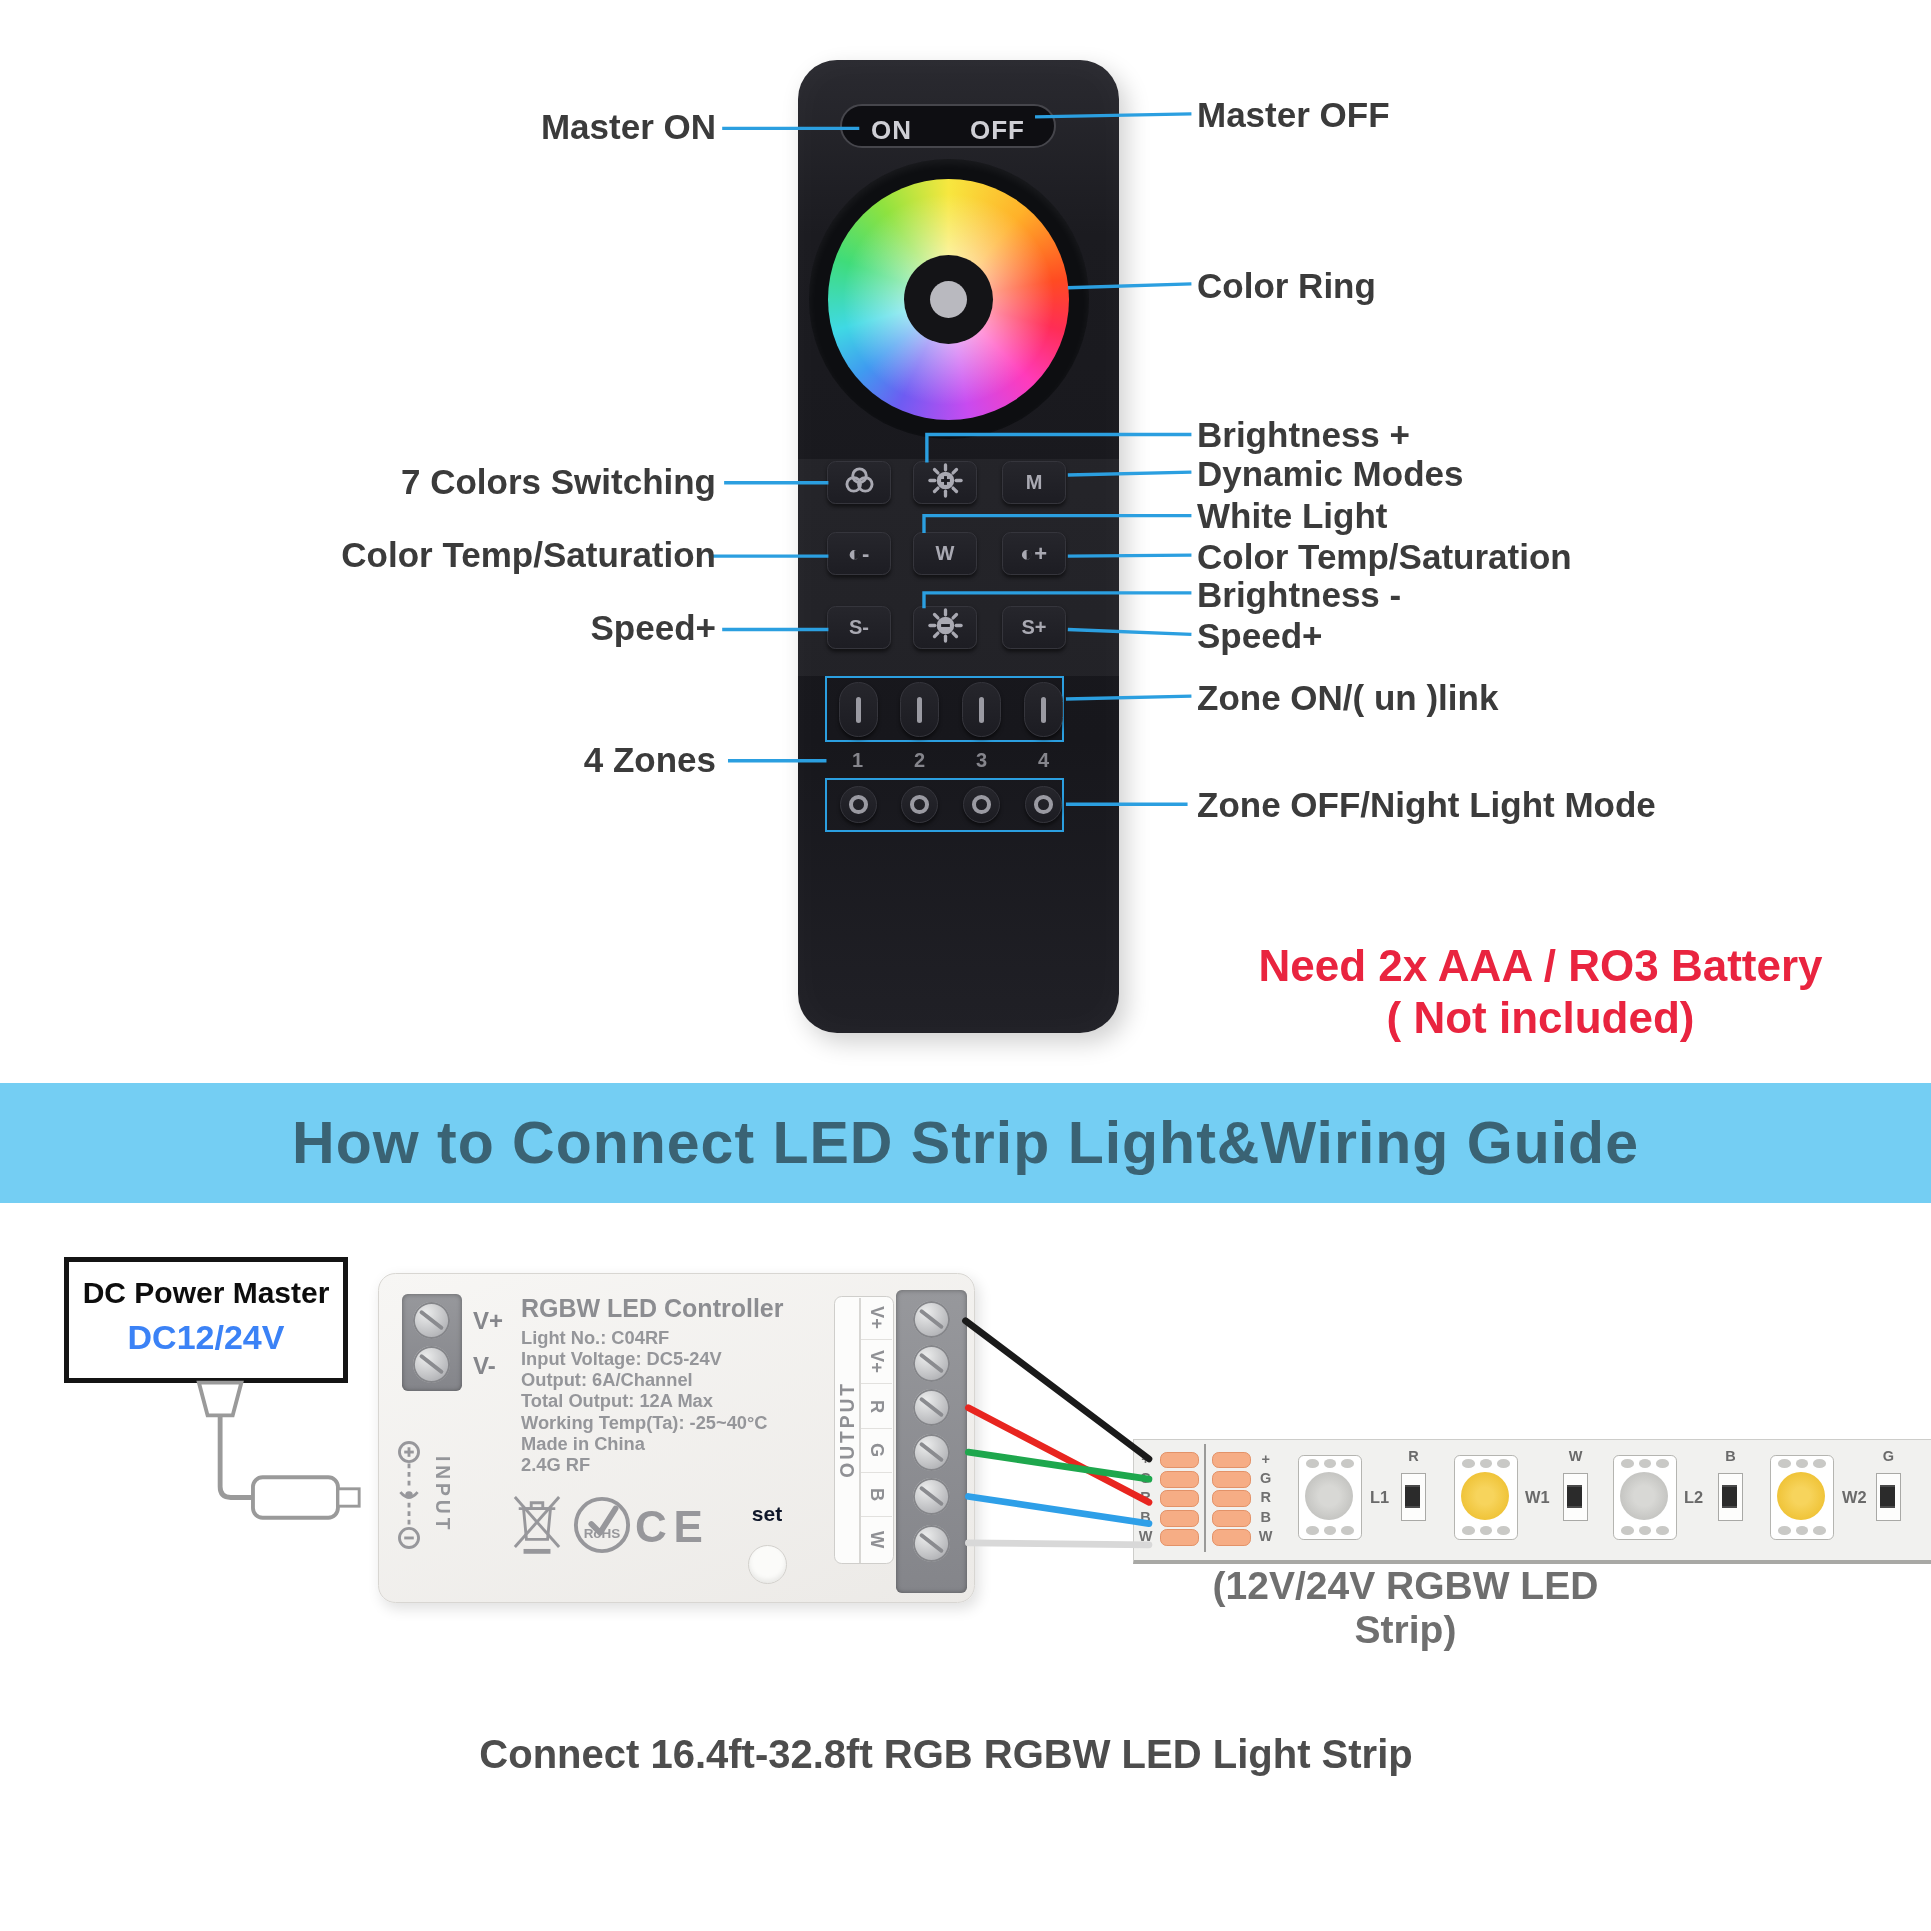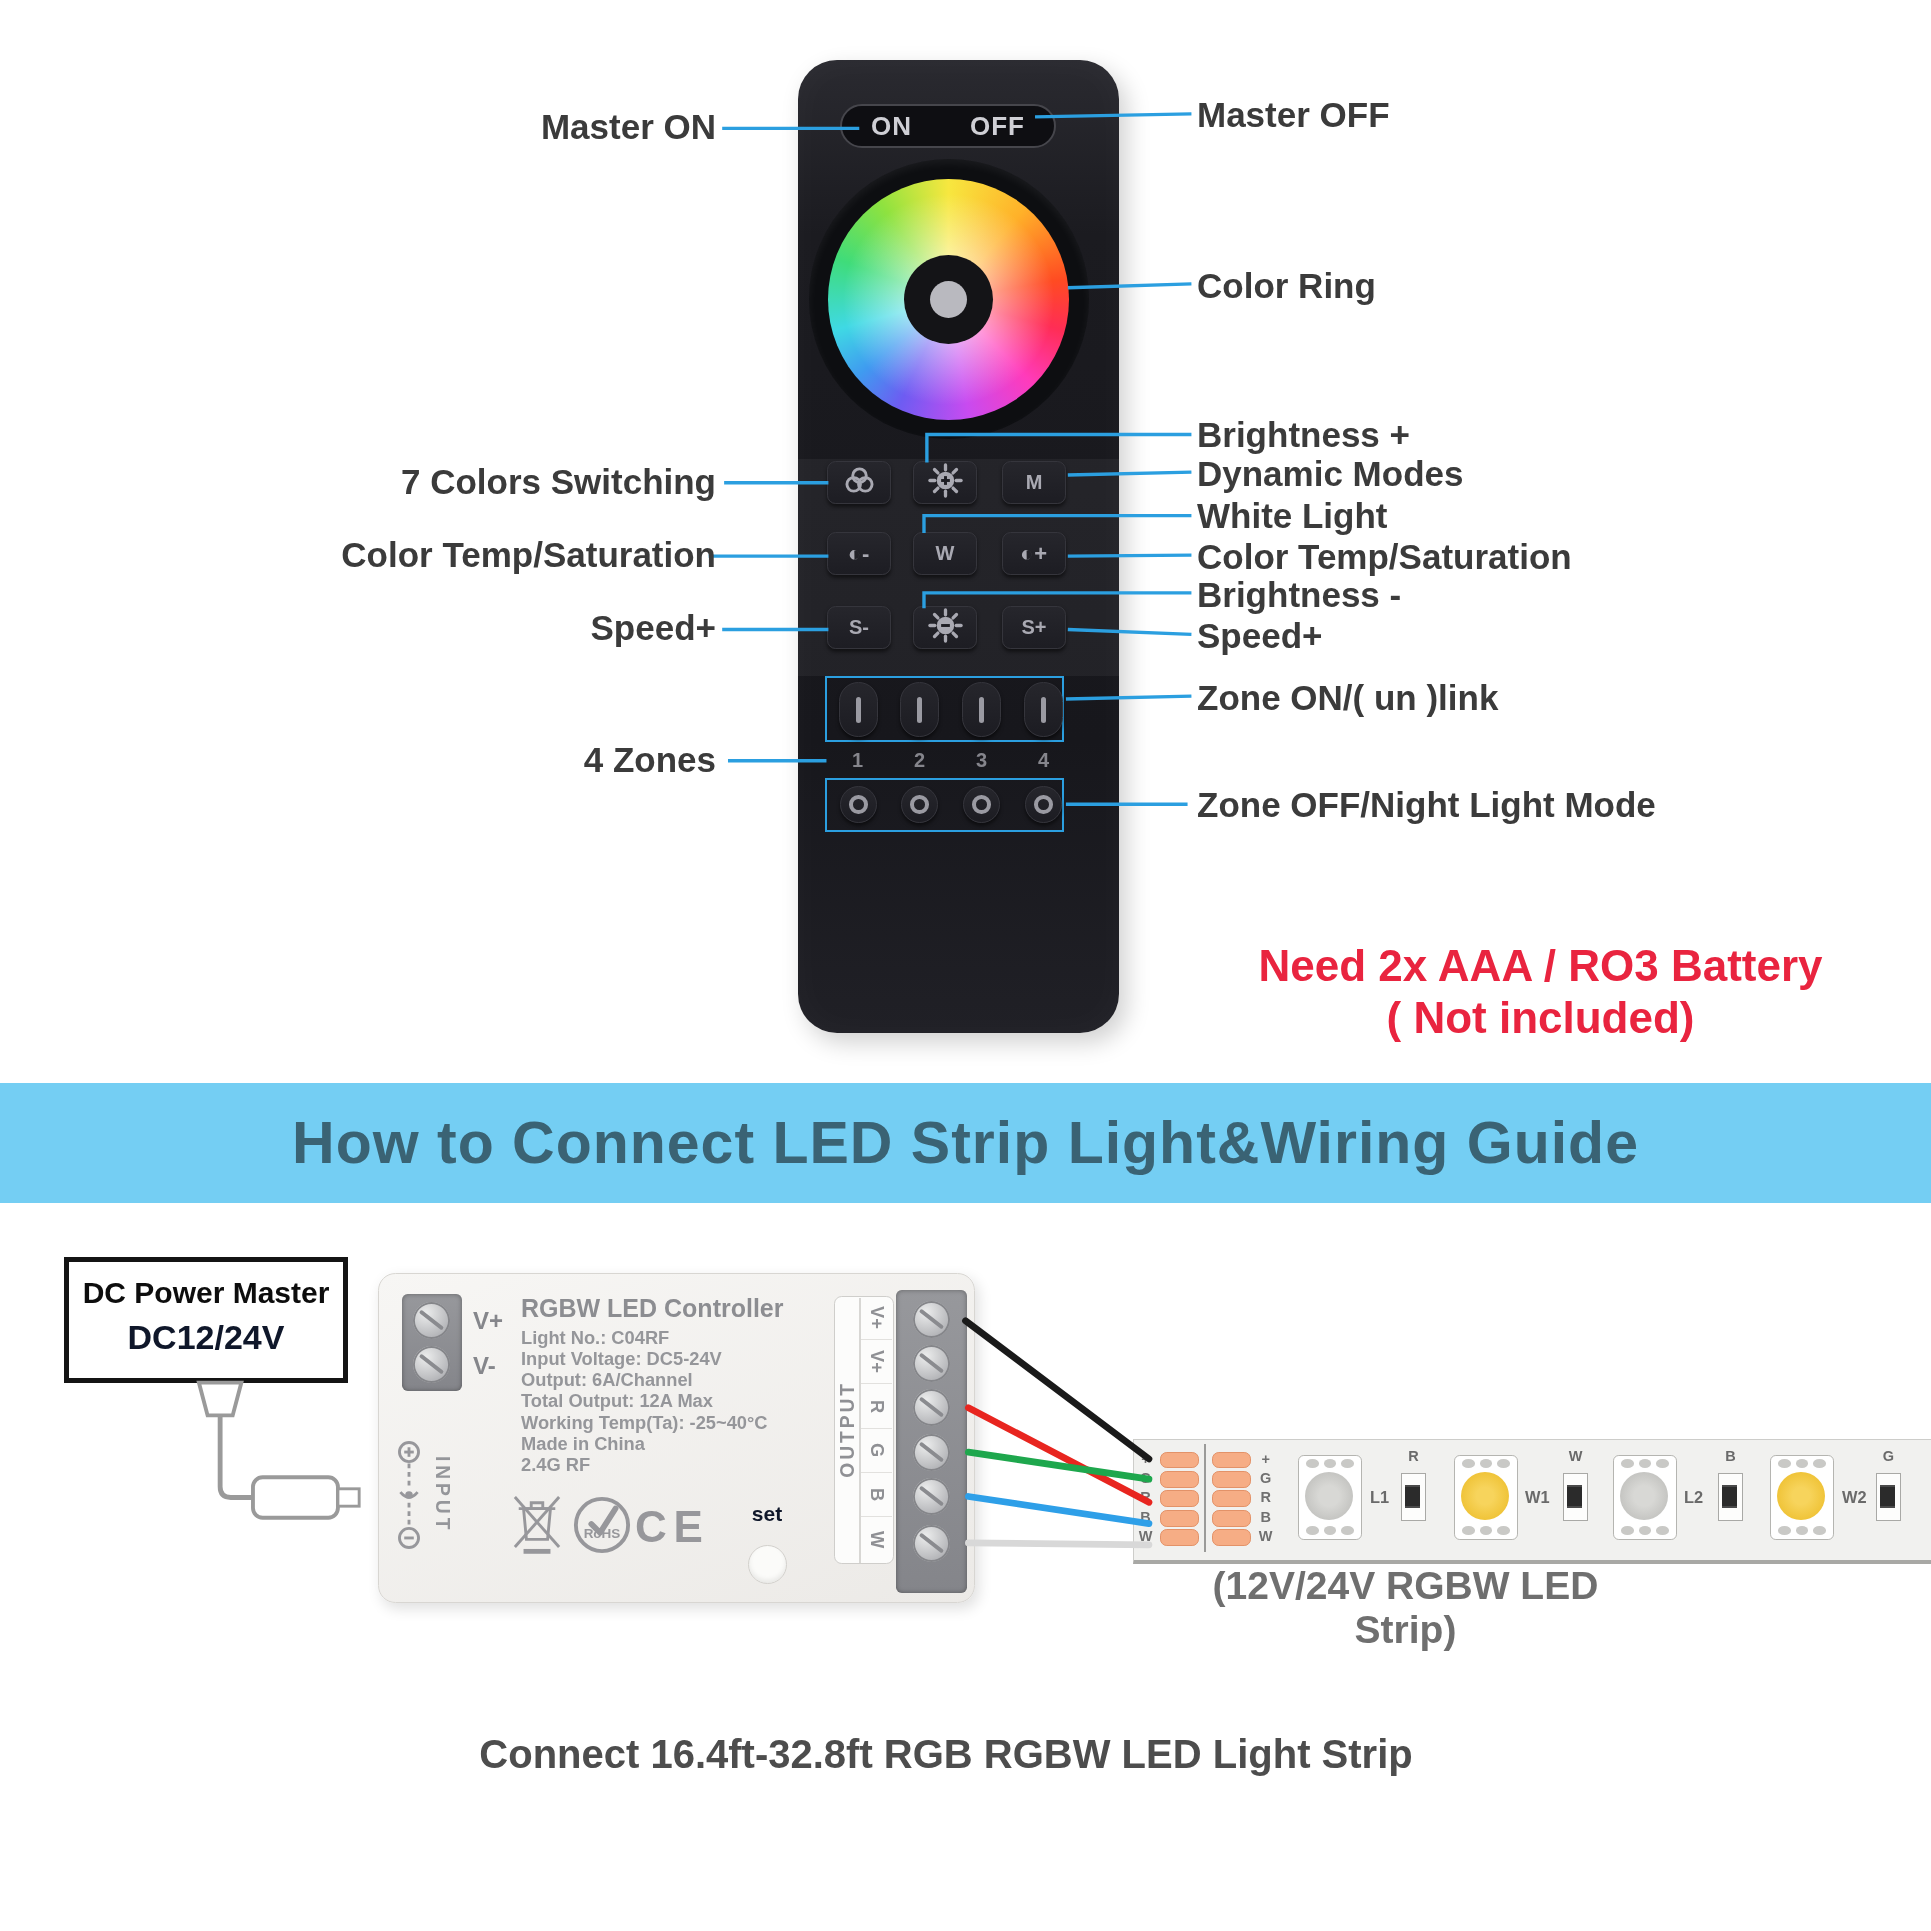--- a/index.html
+++ b/index.html
@@ -7,21 +7,21 @@
           font-family:"Liberation Sans", sans-serif;}
   .abs{position:absolute;}
   svg.overlay{position:absolute;left:0;top:0;width:1931px;height:1931px;pointer-events:none;z-index:30;}
 
   
   .remote{position:absolute;left:798px;top:60px;width:321px;height:973px;border-radius:39px;
           background:linear-gradient(180deg,#2a2a30 0%,#1b1b20 18%,#17171c 70%,#202026 100%);
           box-shadow:inset 0 0 39px rgba(255,255,255,0.03), 7.7px 9.7px 23px rgba(0,0,0,0.18);z-index:10;}
   .remote-panel{position:absolute;left:0;top:399px;width:321px;height:217px;background:rgba(255,255,255,0.05);}
   .pill{position:absolute;left:42px;top:44px;width:216px;height:44px;border-radius:24px;background:#0e0e12;
-        border:2.9px solid #46464c;display:flex;align-items:center;justify-content:space-between;
+        border:2.9px solid #46464c;display:flex;align-items:flex-end;justify-content:space-between;
         padding:0 29px;box-sizing:border-box;}
   .pill span{color:#cfcfd5;font-weight:bold;font-size:26px;letter-spacing:1px;}
   .wheel-ring{position:absolute;left:10.6px;top:99px;width:280px;height:280px;border-radius:50%;
               background:#0d0e11;box-shadow:inset 0 3.9px 9.7px rgba(255,255,255,0.06);}
   .wheel{position:absolute;left:30px;top:119px;width:241px;height:241px;border-radius:50%;
          background:
           radial-gradient(circle, rgba(255,255,255,0.95) 0%, rgba(255,255,255,0.55) 22%, rgba(255,255,255,0) 62%),
           conic-gradient(from 0deg,#f7e73f 0deg,#ffb129 40deg,#ff4b22 80deg,#ff2d55 105deg,#ff3bbb 135deg,#c84bf0 170deg,#6d5cf2 205deg,#3f9bf0 230deg,#3fd9e4 255deg,#3fdc7a 290deg,#8fe23f 325deg,#f7e73f 360deg);}
   .wheel-center{position:absolute;left:106px;top:195px;width:89px;height:89px;border-radius:50%;background:#141417;}
   .wheel-dot{position:absolute;left:132px;top:221px;width:37px;height:37px;border-radius:50%;background:#b9b9bf;}
@@ -49,21 +49,21 @@
 
   
   .banner{position:absolute;left:0;top:1083px;width:1931px;height:120px;background:#74cef3;
           display:flex;align-items:center;justify-content:center;z-index:5;}
   .banner h1{margin:0;font-size:59px;font-weight:bold;color:#3a6374;letter-spacing:1px;}
 
   
   .dcbox{position:absolute;left:64px;top:1257px;width:284px;height:126px;border:5.8px solid #141414;background:#fff;
          box-sizing:border-box;text-align:center;z-index:10;}
   .dcbox .l1{margin-top:13.5px;font-size:30px;font-weight:bold;color:#0d0d0d;}
-  .dcbox .l2{margin-top:8.7px;font-size:34px;font-weight:bold;color:#0f172a;}
+  .dcbox .l2{margin-top:8.7px;font-size:34px;font-weight:bold;color:#3b82f6;}
 
   .ctrl-body{position:absolute;left:378px;top:1273px;width:595px;height:328px;border-radius:17.4px;
              background:linear-gradient(160deg,#f7f6f4,#eceae7);border:1.9px solid #d8d6d2;
              box-shadow:3.9px 5.8px 13.5px rgba(0,0,0,0.12);z-index:8;}
   .tblock{position:absolute;background:linear-gradient(180deg,#97989c,#84858a);border-radius:5.8px;
           box-shadow:inset 0 0 5.8px rgba(0,0,0,0.35);z-index:12;}
   .screw{position:absolute;width:37px;height:37px;border-radius:50%;z-index:13;
          background:radial-gradient(circle at 35% 30%, #eceded, #b9babd 65%, #9d9ea2);
          box-shadow:inset 0 0 0 1.9px #85868a;}
   .screw::after{content:"";position:absolute;left:3.9px;top:16.4px;width:29px;height:3.9px;background:#8a8b8f;

